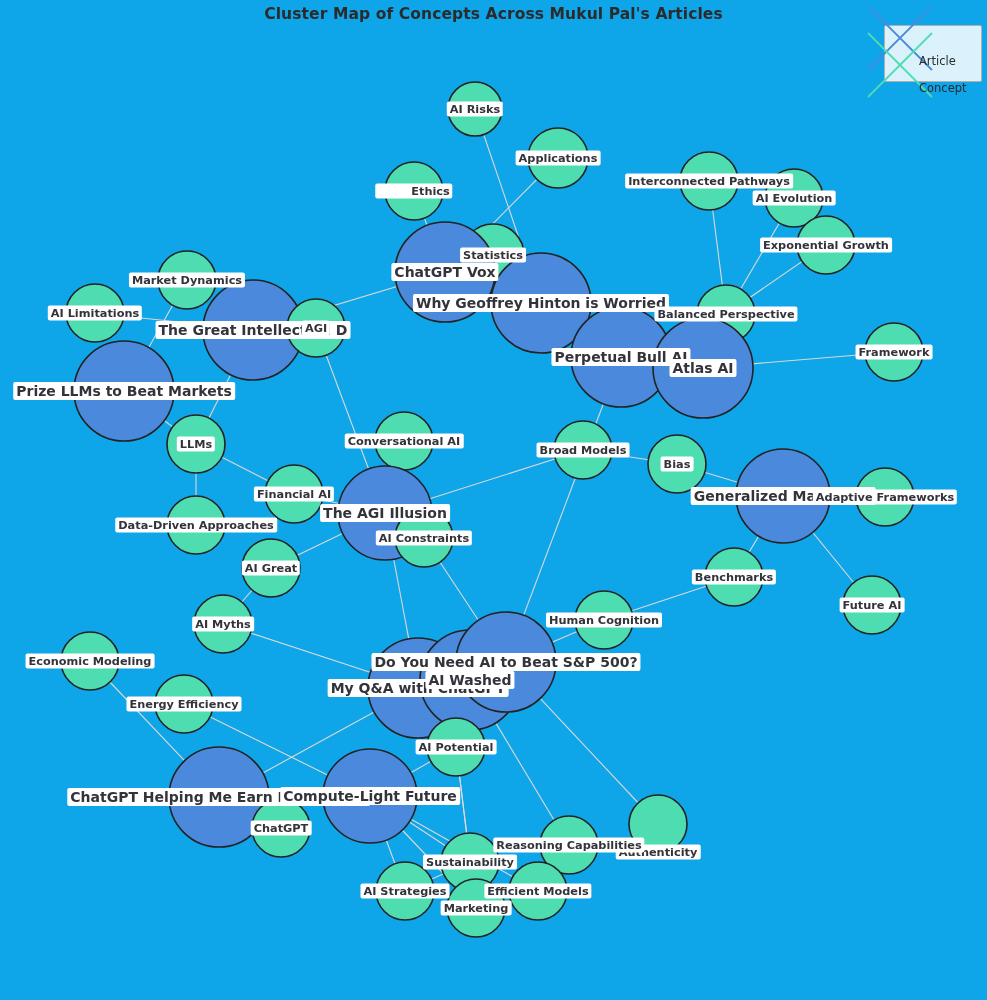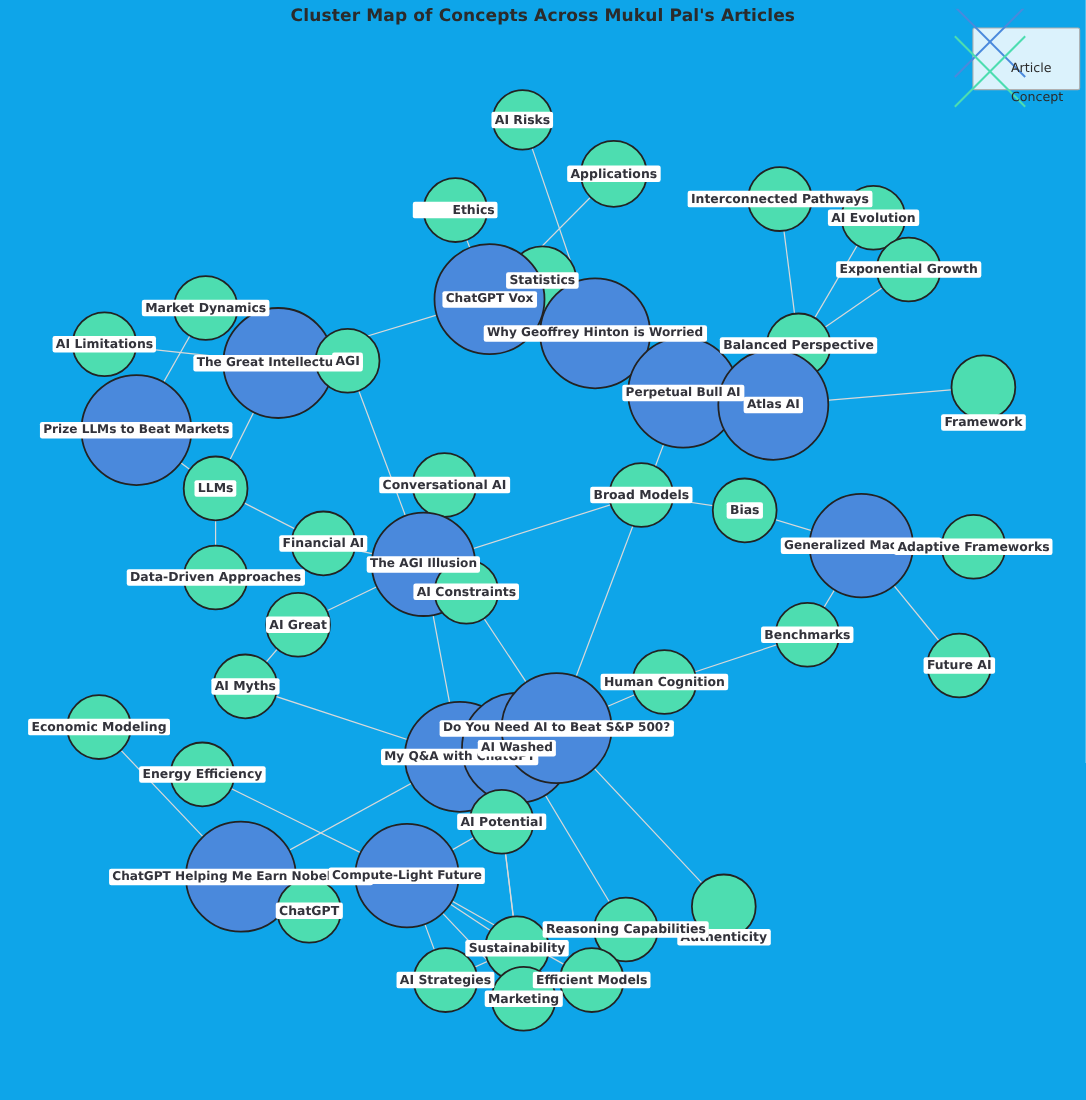--- a/index.html
+++ b/index.html
@@ -65,21 +65,21 @@
     color: #33333b;
     font-size: 11.3px;
     font-weight: bold;
     padding: 1px 3px;
     border-radius: 2px;
     white-space: nowrap;
     line-height: 1.15;
     pointer-events: auto;
   }
   .node-label.lbl-big {
-    font-size: 11px;
+    font-size: 14px;
     text-align: center;
   }
   
   #legend-box {
     position: absolute;
     left: 884px;
     top: 25px;
     width: 98px;
     height: 57px;
     border: 1px solid #b0b0b0;
@@ -237,21 +237,21 @@
       <div class="node-label lbl-big" style="left: 445px; top: 272px;">ChatGPT Vox</div>
       <div class="node-label lbl-big" style="left: 541px; top: 303px;">Why Geoffrey Hinton is Worried</div>
       <div class="node-label" style="left: 187px; top: 280px;">Market Dynamics</div>
       <div class="node-label" style="left: 95px; top: 313px;">AI Limitations</div>
       <div class="node-label lbl-big" style="left: 253px; top: 330px;">The Great Intellectual D</div>
       <div class="node-label" style="left: 316px; top: 328px;">AGI</div>
       <div class="node-label" style="left: 726px; top: 314px;">Balanced Perspective</div>
       <div class="node-label lbl-big" style="left: 124px; top: 391px;">Prize LLMs to Beat Markets</div>
       <div class="node-label lbl-big" style="left: 621px; top: 357px;">Perpetual Bull AI</div>
       <div class="node-label lbl-big" style="left: 703px; top: 368px;">Atlas AI</div>
-      <div class="node-label" style="left: 894px; top: 352px; margin-top: 32px;">Framework</div>
+      <div class="node-label" style="left: 894px; top: 352px;">Framework</div>
       <div class="node-label" style="left: 404px; top: 441px;">Conversational AI</div>
       <div class="node-label" style="left: 196px; top: 444px;">LLMs</div>
       <div class="node-label" style="left: 583px; top: 450px;">Broad Models</div>
       <div class="node-label" style="left: 677px; top: 464px;">Bias</div>
       <div class="node-label" style="left: 294px; top: 494px;">Financial AI</div>
       <div class="node-label lbl-big" style="left: 783px; top: 496px;">Generalized Machine L</div>
       <div class="node-label" style="left: 885px; top: 497px;">Adaptive Frameworks</div>
       <div class="node-label" style="left: 196px; top: 525px;">Data-Driven Approaches</div>
       <div class="node-label lbl-big" style="left: 385px; top: 513px;">The AGI Illusion</div>
       <div class="node-label" style="left: 424px; top: 538px;">AI Constraints</div>

